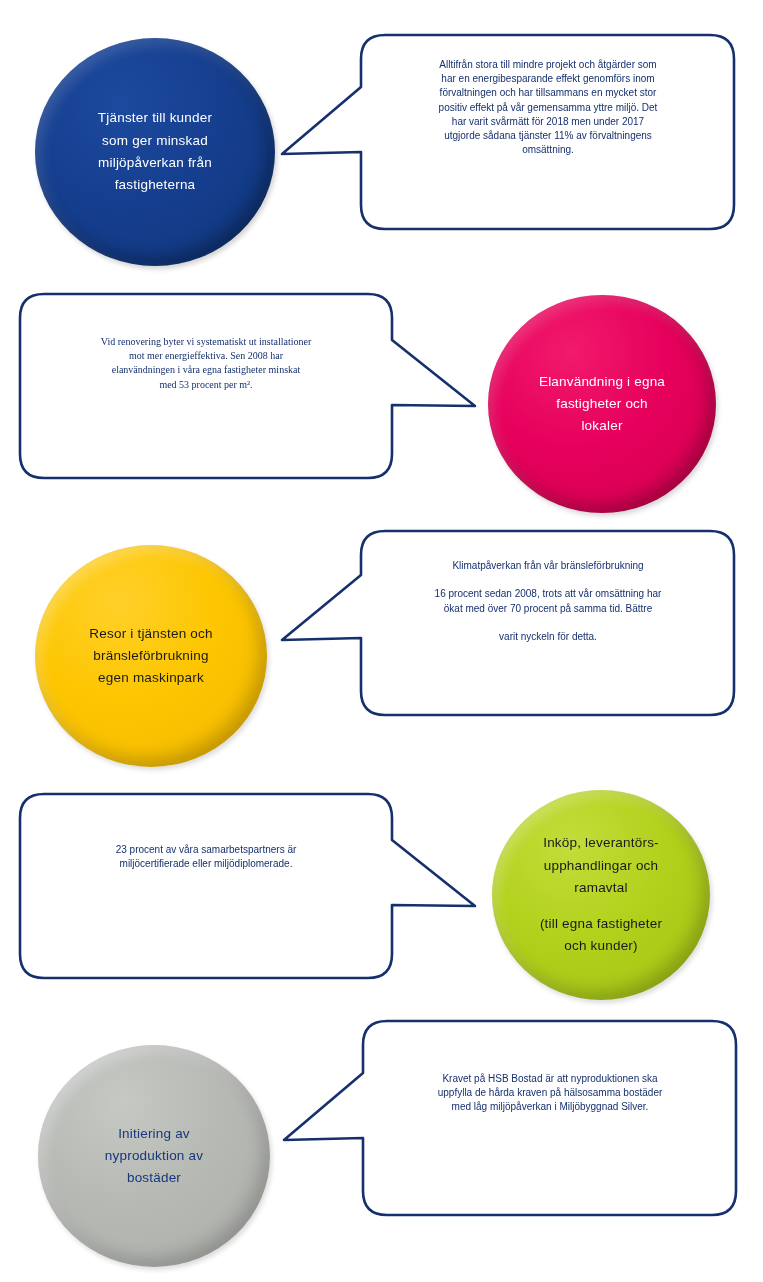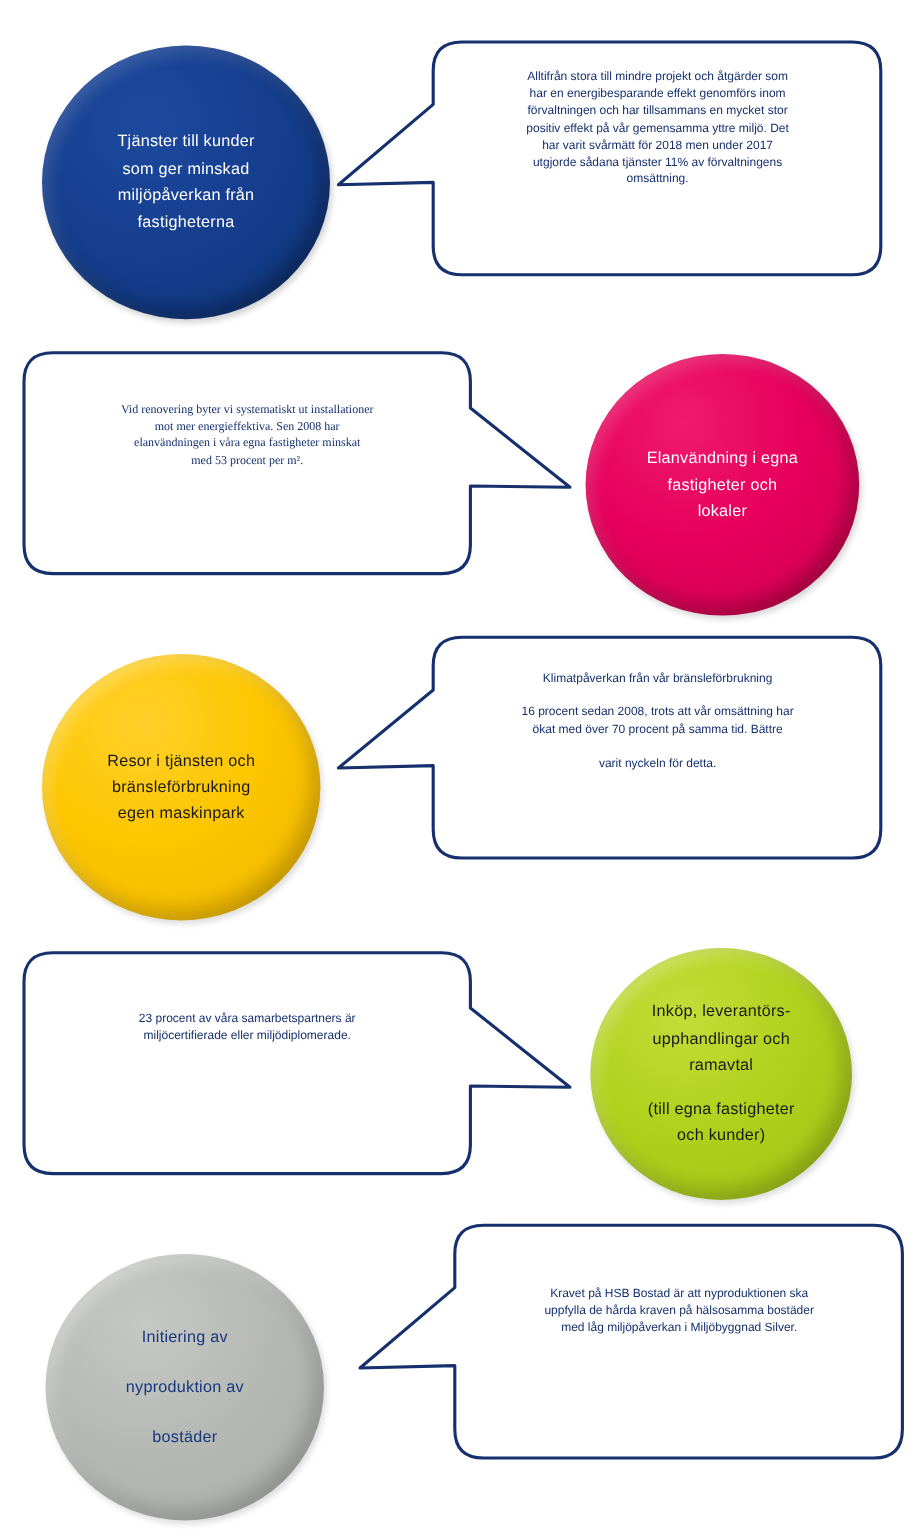--- a/index.html
+++ b/index.html
@@ -184,27 +184,27 @@
                L 350 185 Q 374 185 374 161 L 374 112 L 457 113 L 374 47 L 374 25 Q 374 1 350 1 Z" fill="#ffffff" stroke="#16306e" stroke-width="2.6" stroke-linejoin="round"></path>
     </svg>
     <div class="btext" style="left:12px;top:50px;width:352px;">
       <span>23 procent av våra samarbetspartners är</span><br>
       <span>miljöcertifierade eller miljödiplomerade.</span>
     </div>
   </div>
 </div>
 
 <div class="row" style="top:1020px;height:262px;">
-  <div class="circle c-gray" style="left:38px;top:25px;width:232px;height:222px;gap:20px;">
+  <div class="circle c-gray" style="left:38px;top:25px;width:232px;height:222px;">
     <span class="ctext">Initiering av</span>
     <span class="ctext">nyproduktion av</span>
     <span class="ctext">bostäder</span>
   </div>
 
-  <div class="bubble" style="left:298px;top:0px;width:455px;height:144px;">
+  <div class="bubble" style="left:282px;top:0px;width:455px;height:144px;">
     <svg width="455" height="196" viewBox="0 0 455 196">
       <path d="M 105 1 L 430 1 Q 454 1 454 25 L 454 171 Q 454 195 430 195
                L 105 195 Q 81 195 81 171 L 81 118 L 2 120 L 81 53 L 81 25 Q 81 1 105 1 Z" fill="#ffffff" stroke="#16306e" stroke-width="2.6" stroke-linejoin="round"></path>
     </svg>
     <div class="btext" style="left:92px;top:52px;width:352px;">
       <span>Kravet på HSB Bostad är att nyproduktionen ska</span><br>
       <span>uppfylla de hårda kraven på hälsosamma bostäder</span><br>
       <span>med låg miljöpåverkan i Miljöbyggnad Silver.</span>
     </div>
   </div>

